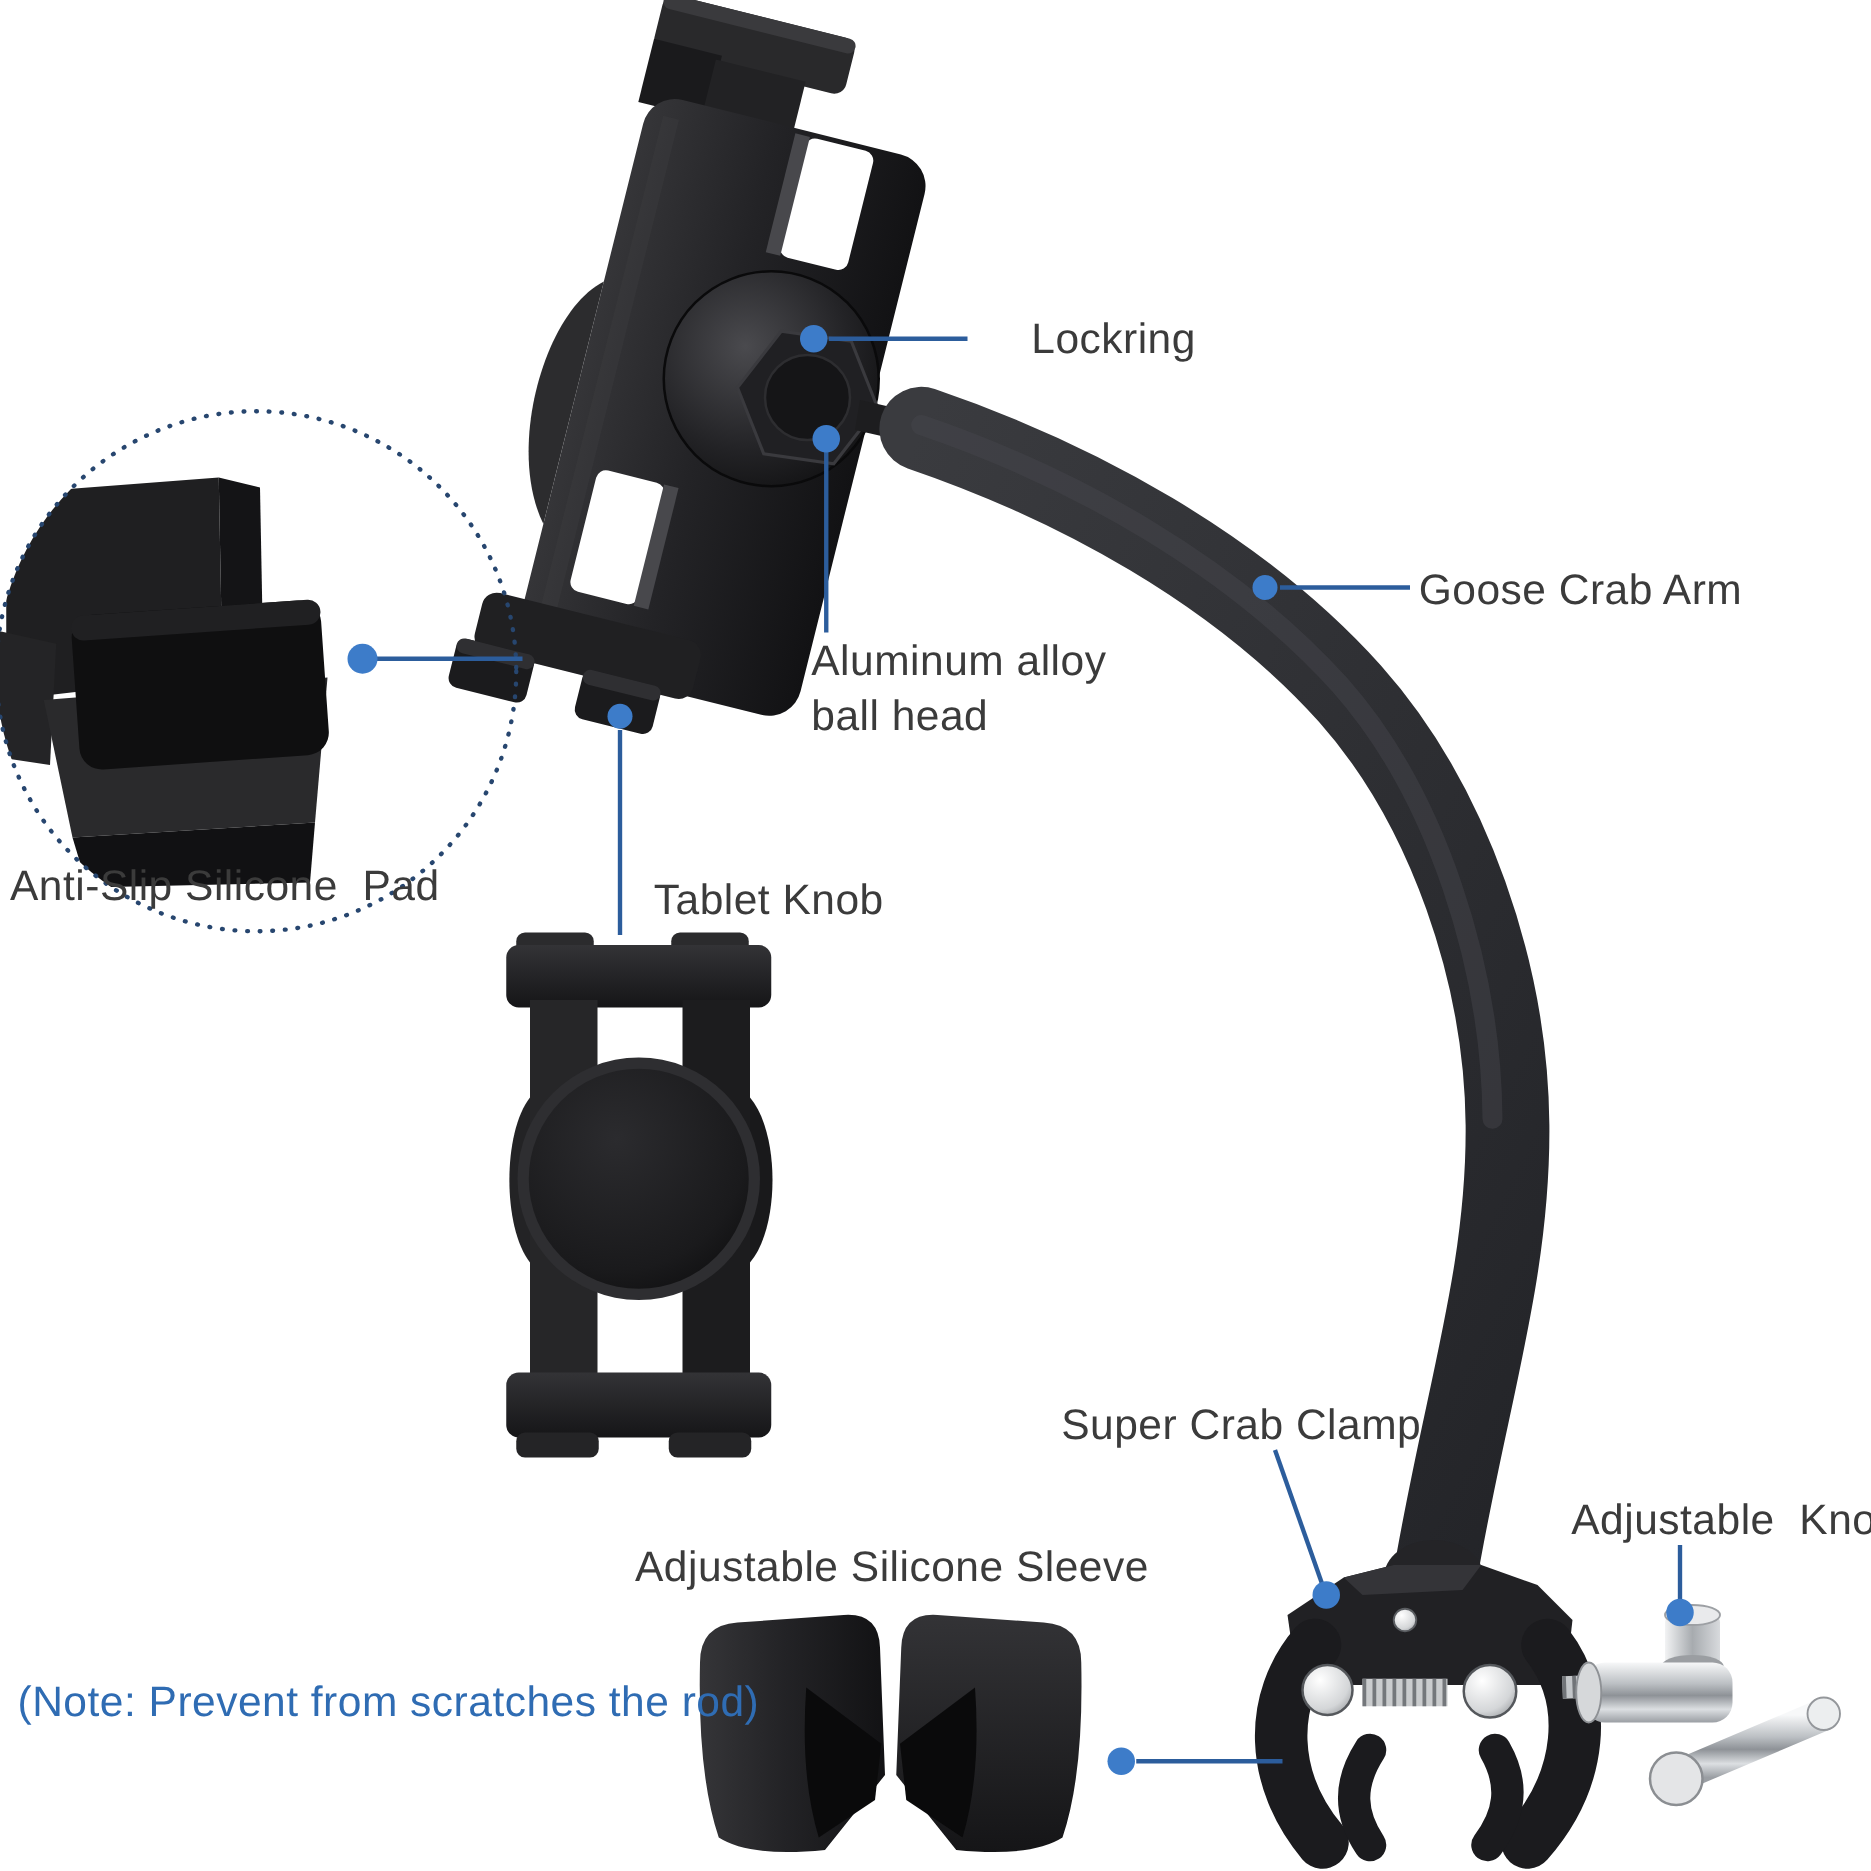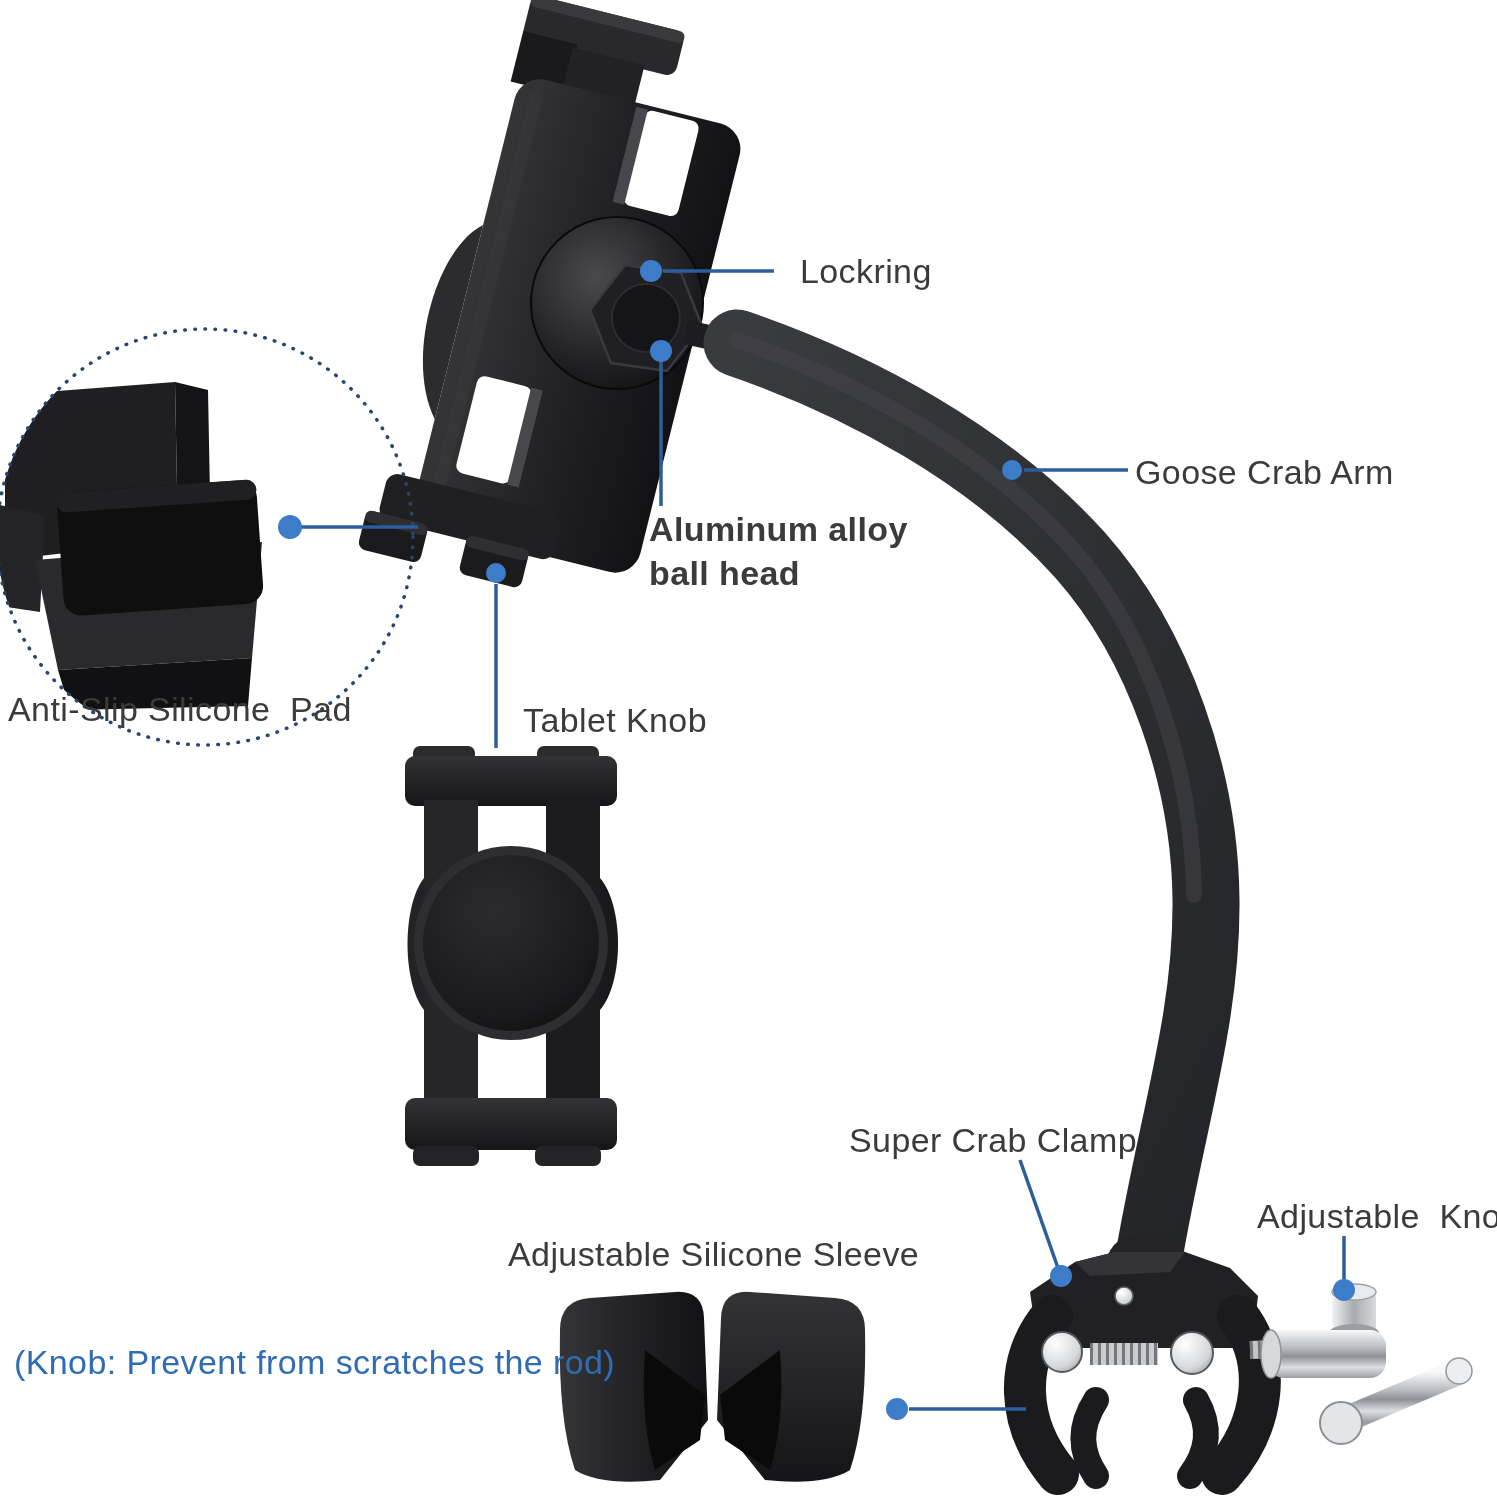--- a/index.html
+++ b/index.html
@@ -177,22 +177,22 @@
     <circle cx="661" cy="351" r="11"></circle>
     <circle cx="1012" cy="470" r="10"></circle>
     <circle cx="290" cy="527" r="12"></circle>
     <circle cx="496" cy="573" r="10"></circle>
     <circle cx="1061" cy="1276" r="11"></circle>
     <circle cx="1344" cy="1290" r="11"></circle>
     <circle cx="897" cy="1409" r="11"></circle>
   </g>
 </svg>
 
-<div class="label" style="left:800px; top:250px;text-align:right;">Lockring</div>
-<div class="label" style="left:649px; top:508px;font-weight:bold;">Aluminum alloy
+<div class="label" style="left:825px; top:250px;text-align:right;">Lockring</div>
+<div class="label" style="left:649px; top:508px;">Aluminum alloy
 ball head</div>
 <div class="label" style="left:1135px; top:451px;">Goose Crab Arm</div>
 <div class="label" style="left:8px; top:688px;">Anti-Slip Silicone  Pad</div>
 <div class="label" style="left:523px; top:699px;">Tablet Knob</div>
 <div class="label" style="left:849px; top:1119px;">Super Crab Clamp</div>
 <div class="label" style="left:1257px; top:1195px;">Adjustable  Knob</div>
 <div class="label" style="left:508px; top:1233px;">Adjustable Silicone Sleeve</div>
-<div class="label note" style="left:14px; top:1341px;">(Knob: Prevent from scratches the rod)</div>
+<div class="label note" style="left:14px; top:1341px;">(Note: Prevent from scratches the rod)</div>
 
 </body></html>

